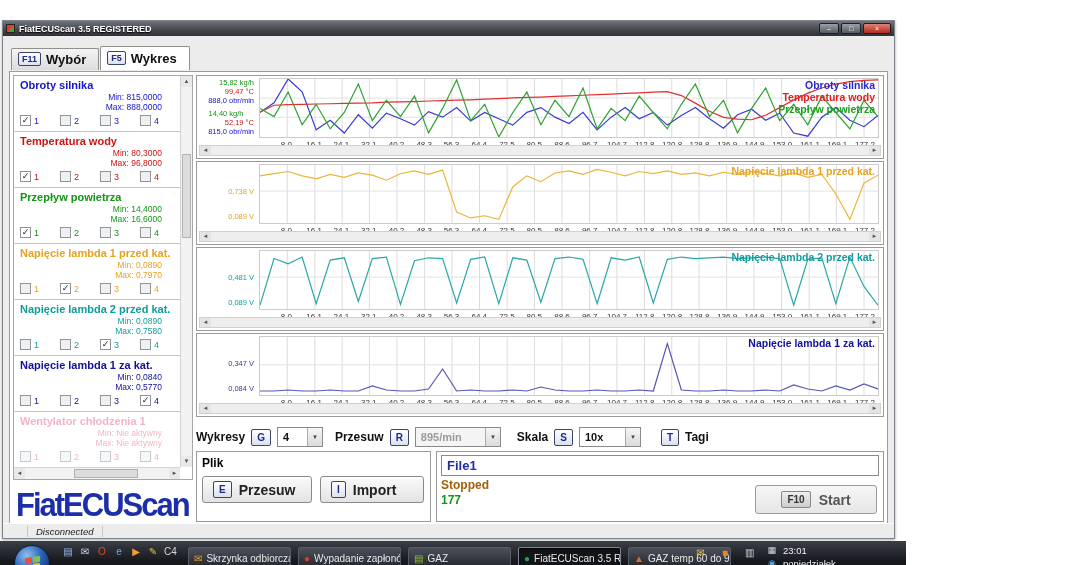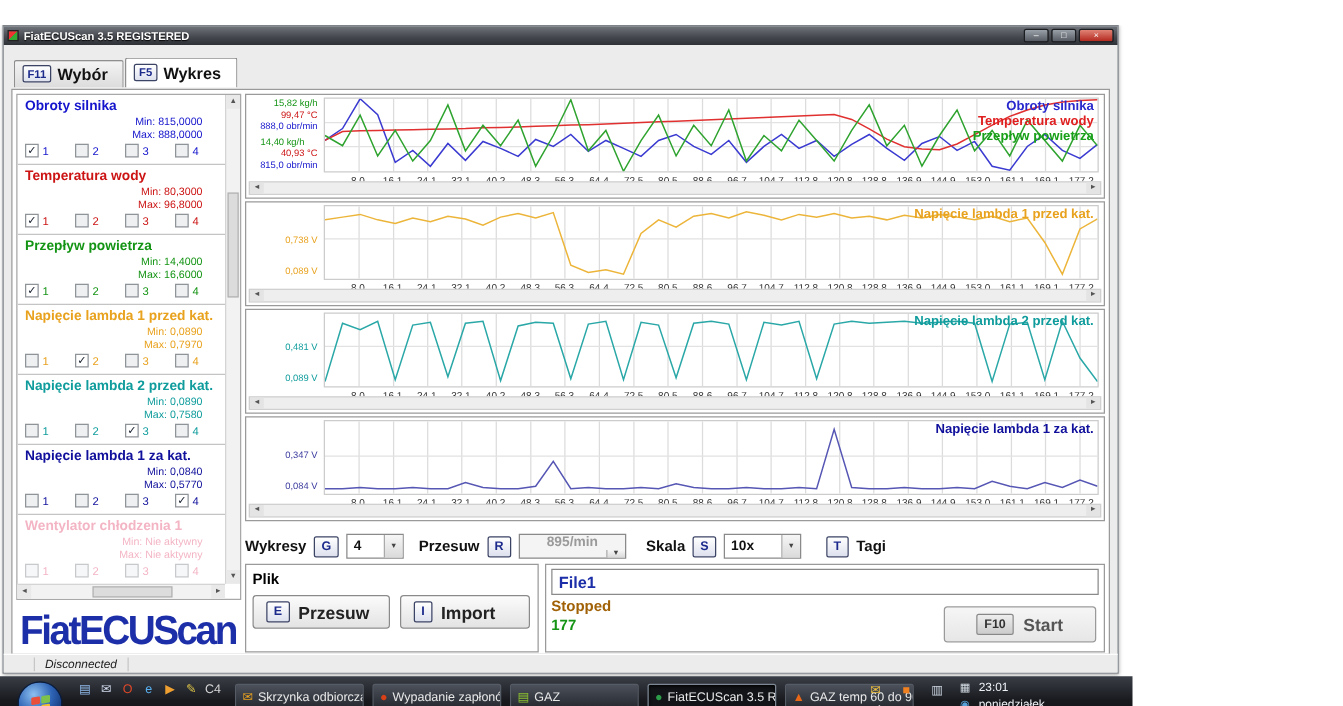--- a/index.html
+++ b/index.html
@@ -85,21 +85,21 @@
   
   .controls-row { position:absolute; left:186px; top:353px; right:3px; height:24px;
     display:flex; align-items:center; gap:6px; font-size:12px; font-weight:bold; color:#111; }
   .kb { border:1px solid #3c4466; border-radius:2px; background:linear-gradient(#ffffff,#dde1ee);
     color:#1c2a8c; font-weight:bold; font-size:10px; padding:2px 5px; line-height:11px; }
   .dd { display:inline-flex; align-items:center; border:1px solid #8a8a8a; background:#fff; height:20px; }
   .dd .val { padding:0 5px; font-size:11px; font-weight:bold; color:#111; }
   .dd .arrow { width:15px; align-self:stretch; border-left:1px solid #aaa;
     background:linear-gradient(#f6f6f6,#dadada); font-size:6px; color:#444;
     display:flex; align-items:center; justify-content:center; }
-  .dd.disabled { background:#f4f4f4;flex-direction:column; } .dd.disabled .val { color:#9a9a9a; }
+  .dd.disabled { background:#f4f4f4; } .dd.disabled .val { color:#9a9a9a; }
 
   
   .bottom-row { position:absolute; left:186px; top:379px; right:3px; height:71px; display:flex; gap:5px; }
   .group-box { border:1px solid #9a9a9a; background:#fff; }
   .file-group { width:235px; padding:4px 5px; }
   .plik-row { display:flex; align-items:center; gap:8px; }
   .plik-label { font-size:12px; font-weight:bold; }
   .file-dd { flex:1; }
   .btn-row { display:flex; gap:8px; margin-top:6px; }
   .push-btn { display:flex; align-items:center; gap:7px; border:1px solid #8a8a8a; border-radius:3px;
@@ -370,21 +370,21 @@
       <div class="charts">
         <div class="chart-panel">
           <div class="ylabels">
               <div class="ylgroup" style="top: 0%;">
                 <div style="color: rgb(20, 148, 20);">15,82 kg/h</div>
                 <div style="color: rgb(204, 20, 20);">99,47 °C</div>
                 <div style="color: rgb(20, 20, 204);">888,0 obr/min</div>
               </div>
               <div class="ylgroup" style="top: 52%;">
                 <div style="color: rgb(20, 148, 20); text-align: center;">14,40 kg/h</div>
-                <div style="color: rgb(204, 20, 20);">40,93 °C</div>
+                <div style="color: rgb(204, 20, 20);">52,19 °C</div>
                 <div style="color: rgb(20, 20, 204);">815,0 obr/min</div>
               </div>
             </div>
           <div class="plot">
               <svg viewBox="0 0 1000 300" preserveAspectRatio="none">
                 <line x1="44.125758411472695" x2="44.125758411472695" y1="0" y2="300" stroke="#dcdcdc" vector-effect="non-scaling-stroke"></line>
                 <line x1="88.80308880308881" x2="88.80308880308881" y1="0" y2="300" stroke="#dcdcdc" vector-effect="non-scaling-stroke"></line>
                 <line x1="132.9288472145615" x2="132.9288472145615" y1="0" y2="300" stroke="#dcdcdc" vector-effect="non-scaling-stroke"></line>
                 <line x1="177.0546056260342" x2="177.0546056260342" y1="0" y2="300" stroke="#dcdcdc" vector-effect="non-scaling-stroke"></line>
                 <line x1="221.73193601765033" x2="221.73193601765033" y1="0" y2="300" stroke="#dcdcdc" vector-effect="non-scaling-stroke"></line>

